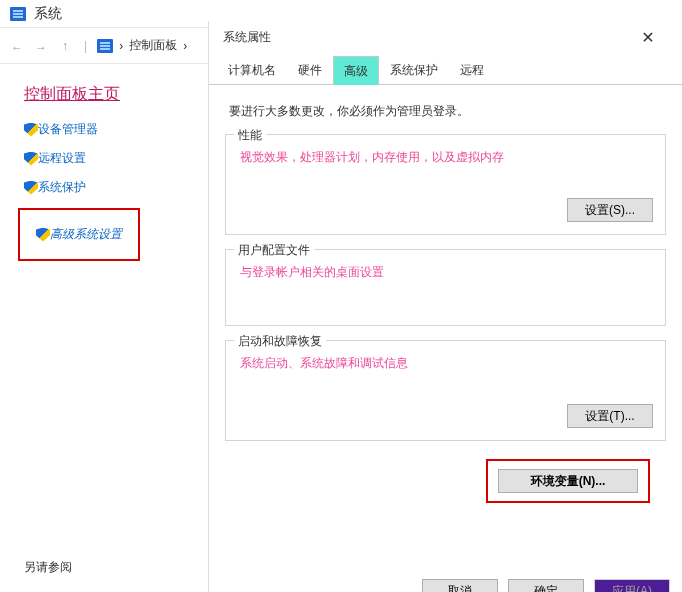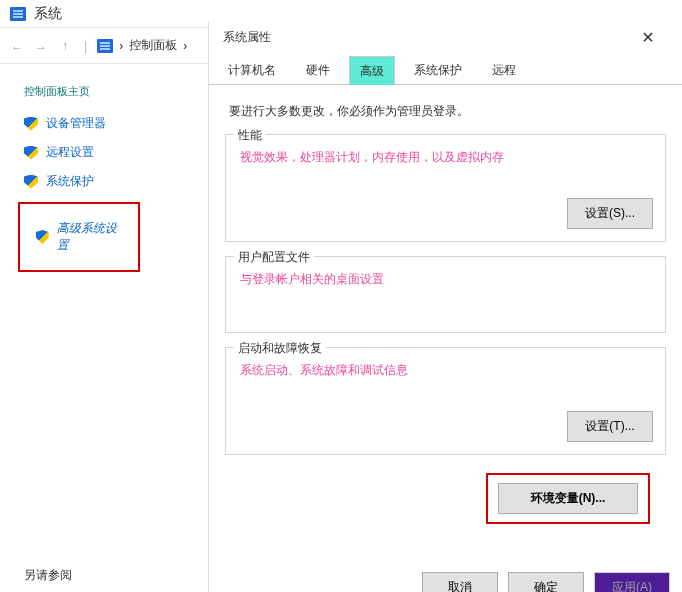--- a/index.html
+++ b/index.html
@@ -12,45 +12,45 @@
   .bg-titlebar .app-ico::after { content: ""; width: 10px; height: 2px; background: #9ed0ff; box-shadow: 0 3px 0 #9ed0ff, 0 -3px 0 #9ed0ff; }
   .bg-titlebar .title { font-size: 14px; color: #333; }
   .bg-navrow { height: 36px; display: flex; align-items: center; padding: 0 8px; border-bottom: 1px solid #e8e8e8; gap: 6px; }
   .nav-arrow { width: 18px; height: 18px; display: flex; align-items: center; justify-content: center; color: #999; }
   .nav-sep { color: #bbb; margin: 0 4px; }
   .bg-navrow .crumb { display: flex; align-items: center; gap: 6px; color: #333; }
   .bg-navrow .small-ico { width: 16px; height: 14px; background:#2367d8; display:inline-flex; align-items:center; justify-content:center; border-radius:1px; }
   .bg-navrow .small-ico::after { content:""; width:10px; height:2px; background:#9ed0ff; box-shadow:0 3px 0 #9ed0ff,0 -3px 0 #9ed0ff; }
 
   .sidebar { position: absolute; left: 0; top: 64px; width: 200px; padding: 20px 18px 0 24px; }
-  .side-main { color: #0f766e; margin-bottom: 16px; font-size: 11px; }
-  .side-link { display: flex; align-items: center; gap: 8px; color: #0a66c2; margin-bottom: 12px; cursor: pointer; }
+  .side-main { color: #be185d; margin-bottom: 16px; font-size: 16px; text-decoration: underline; }
+  .side-link { display: flex; align-items: center; color: #0a66c2; margin-bottom: 12px; cursor: pointer; }
   .side-link.hl { border: 2px solid #d40000; padding: 16px; width: 122px; margin-left: -6px; font-style: italic; }
   .shield { width: 14px; height: 14px; display: inline-block; position: relative; }
   .shield::before { content: ""; position: absolute; inset: 0; background: linear-gradient(135deg,#196bd8 0 50%,#f8c600 50% 100%); clip-path: polygon(50% 0, 100% 15%, 100% 55%, 50% 100%, 0 55%, 0 15%); }
-  .also-see { position: absolute; left: 24px; bottom: 8px; color: #333; }
+  .also-see { position: absolute; left: 24px; bottom: 16px; color: #333; }
 
   
   .dlg { position: absolute; left: 208px; top: 0; width: 474px; height: 592px; background: #fff; border-left: 1px solid #ddd; margin-top: 21px; }
   .dlg-title { height: 32px; display: flex; align-items: center; padding: 0 14px; justify-content: space-between; }
   .dlg-title span { color: #333; }
   .dlg-close { width: 40px; height: 28px; display: flex; align-items: center; justify-content: center; font-size: 16px; color: #555; cursor: pointer; }
 
-  .tabs { display: flex; align-items: flex-end; height: 30px; padding-left: 8px; border-bottom: 1px solid #c9c9c9; gap: 8px; margin-top: 2px; }
+  .tabs { display: flex; align-items: flex-end; height: 30px; padding-left: 8px; border-bottom: 1px solid #c9c9c9; gap: 0; margin-top: 2px; }
   .tab { padding: 6px 10px 5px; font-size: 12px; color: #333; border: 1px solid transparent; border-bottom: none; cursor: pointer; position: relative; }
   .tab.active { border-color: #c9c9c9; background: #5eead4; top: 1px; }
 
   .dlg-body { padding: 14px 16px 0 16px; }
   .intro { margin: 4px 0 14px 4px; color: #333; }
 
   .group { border: 1px solid #d4d4d4; padding: 10px 12px 12px 12px; margin-bottom: 14px; position: relative; }
   .group .legend { position: absolute; top: -8px; left: 8px; background: #fff; padding: 0 4px; color: #333; }
   .group .desc { margin: 4px 0 32px 2px; color: #ec4899; }
   .group .btn-row { display: flex; justify-content: flex-end; }
-  .win-btn { min-width: 86px; height: 31px; background: #e1e1e1; border: 1px solid #adadad; font-size: 12px; color: #000; cursor: pointer; padding: 0 12px; }
+  .win-btn { min-width: 86px; height: 24px; background: #e1e1e1; border: 1px solid #adadad; font-size: 12px; color: #000; cursor: pointer; padding: 0 12px; }
   .win-btn:disabled { color: #a0a0a0; background: #4c1d95; border-color: #d0d0d0; cursor: default; }
 
   .env-row { display: flex; justify-content: flex-end; padding: 4px 16px 0 0; }
   .env-wrap { border: 2px solid #d40000; padding: 8px 10px; }
   .env-wrap .win-btn { min-width: 140px; font-weight: bold; }
 
   .dlg-footer { position: absolute; bottom: 10px; right: 12px; display: flex; gap: 10px; }
   .dlg-footer .win-btn { min-width: 76px; }
 </style>
 </head>

